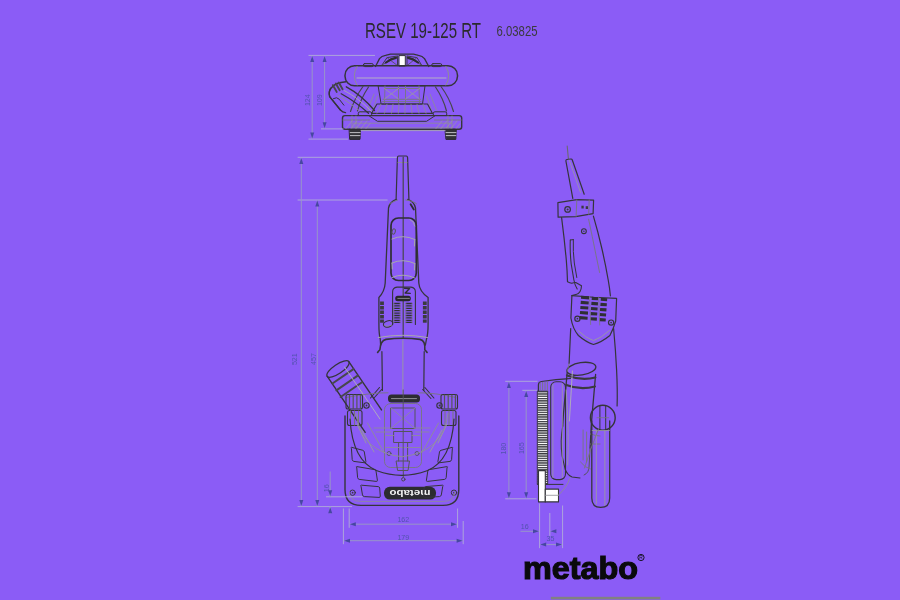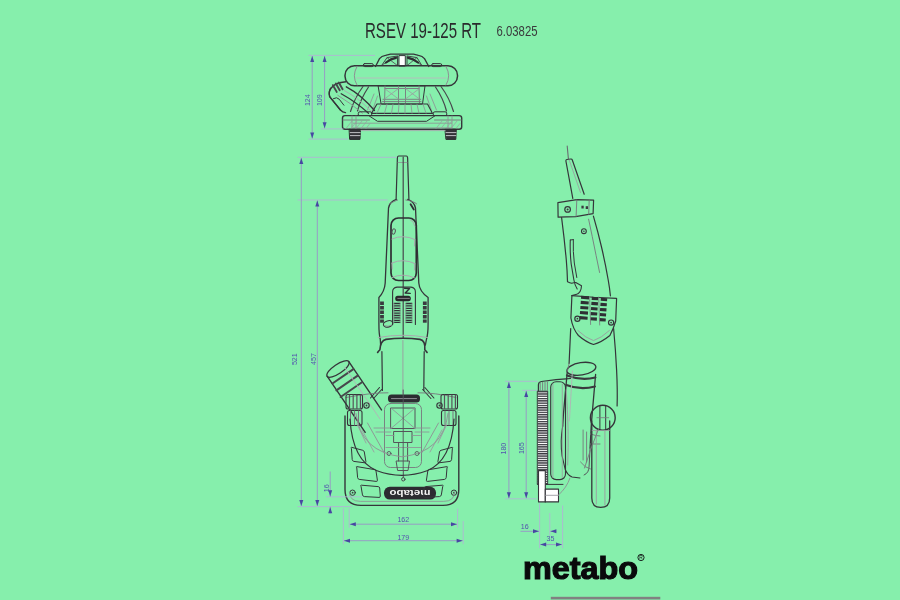--- a/index.html
+++ b/index.html
@@ -1,16 +1,16 @@
 <!DOCTYPE html>
 <html><head>
 <meta charset="utf-8">
 <style>
   html,body{margin:0;padding:0;background:#ffffff;}
-  #page{position:relative;width:900px;height:600px;background:#86efac;overflow:hidden;
+  #page{position:relative;width:900px;height:600px;background:#8b5cf6;overflow:hidden;
         font-family:"Liberation Sans", sans-serif;}
   svg{position:absolute;left:0;top:0;filter:blur(0.35px);}
 </style>
 </head>
 <body>
 <div id="page">
 <svg width="900" height="600" viewBox="0 0 900 600">
   <defs>
     <marker id="arR" markerWidth="8" markerHeight="6" refX="7.5" refY="3" orient="auto" markerUnits="userSpaceOnUse">
       <path d="M0.5,0.6 L7.5,3 L0.5,5.4 Z" fill="#4a4aa0"></path>

